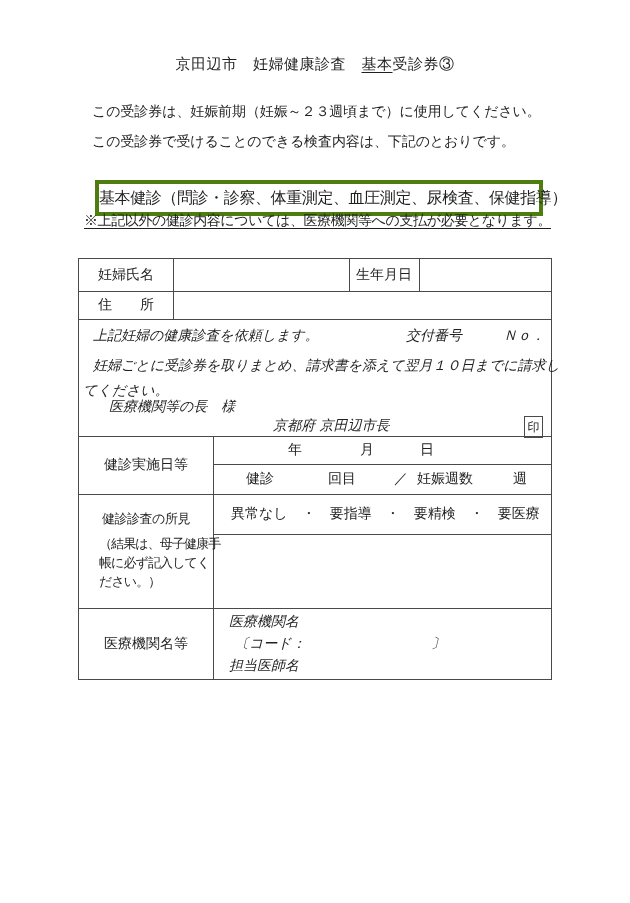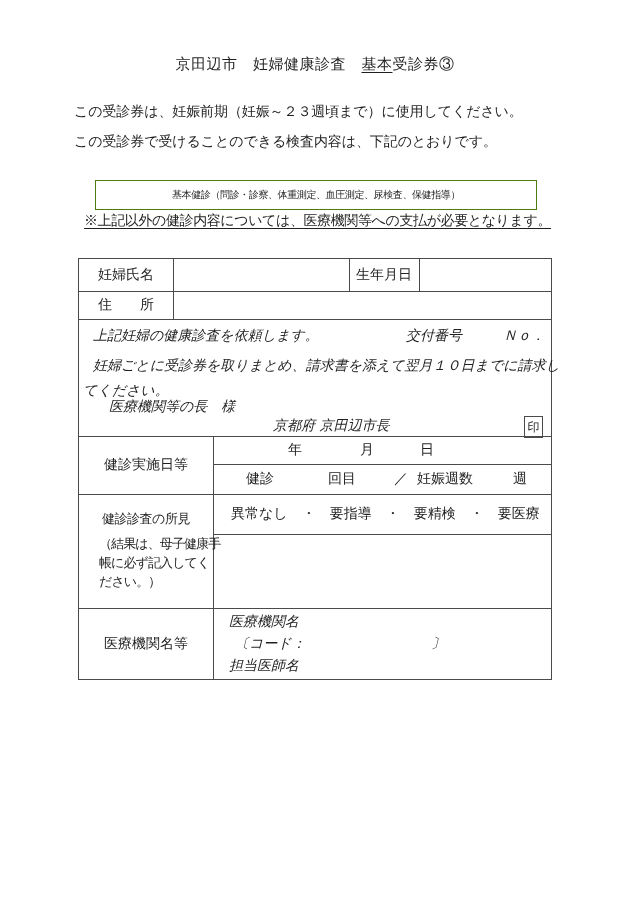--- a/index.html
+++ b/index.html
@@ -19,32 +19,32 @@
   .abs { position: absolute; }
   .page-title {
     top: 55px; left: 0; width: 630px;
     text-align: center;
     font-size: 15px;
     letter-spacing: 0.5px;
     white-space: nowrap;
   }
   .u { text-decoration: underline; text-underline-offset: 3px; }
   .intro {
-    left: 74px;
+    left: 92px;
     font-size: 14px;
     white-space: nowrap;
     letter-spacing: -0.1px;
     text-align: right;
   }
   .exam-box {
     left: 95px; top: 180px; width: 440px; height: 28px;
-    border: 1px solid #4d7c0f;
+    border: 4px solid #4d7c0f;
     text-align: center;
     line-height: 28px;
-    font-size: 10px;
+    font-size: 16px;
     letter-spacing: -0.4px;
     white-space: nowrap;
   }
   .payment-note {
     left: 84px; top: 212px;
     font-size: 14px;
     letter-spacing: -0.4px;
     text-decoration: underline;
     text-underline-offset: 3px;
     white-space: nowrap;

